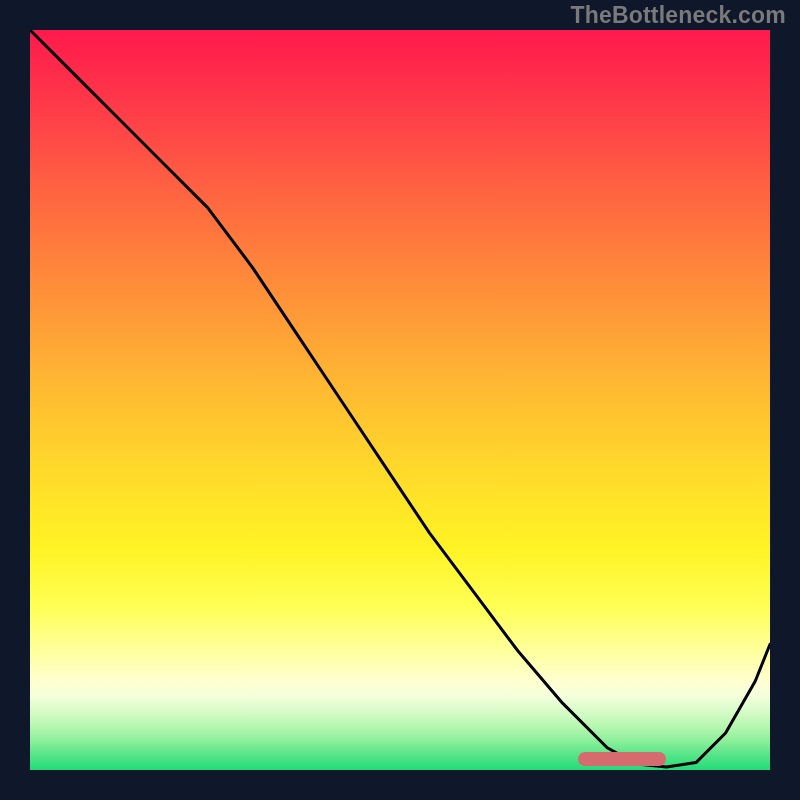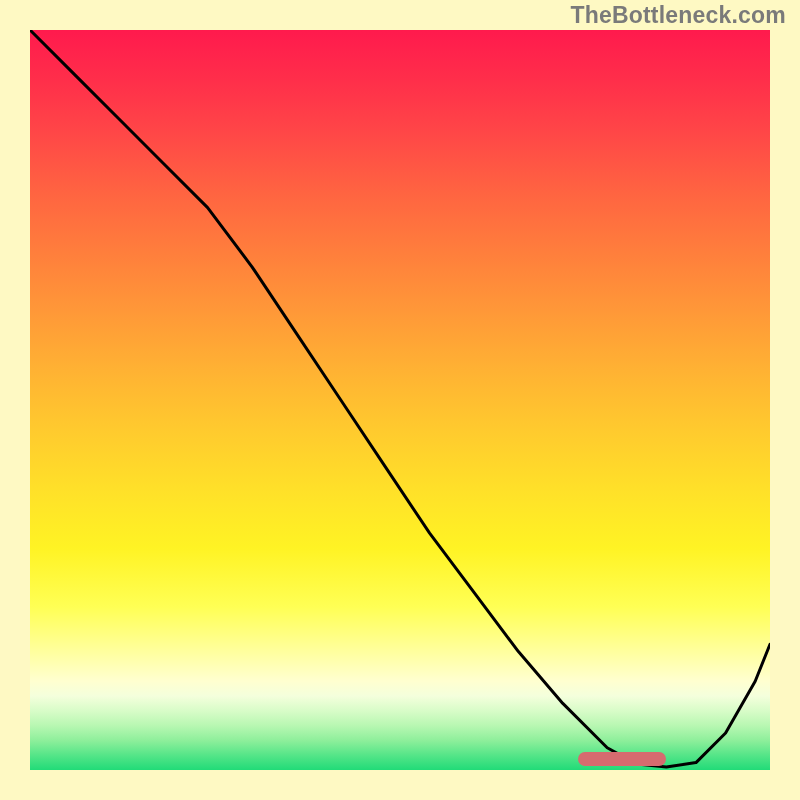--- a/index.html
+++ b/index.html
@@ -9,21 +9,21 @@
     height: 800px;
     background: #fff;
     overflow: hidden;
     font-family: Arial, Helvetica, sans-serif;
   }
   .outer {
     position: absolute;
     left: 0; top: 0;
     width: 800px;
     height: 800px;
-    background: #fef9c3;
+    background: #0f172a;
   }
   .attribution {
     position: absolute;
     top: 2px;
     right: 14px;
     color: #7a7a7a;
     font-size: 23px;
     font-weight: 600;
     letter-spacing: 0.2px;
   }

